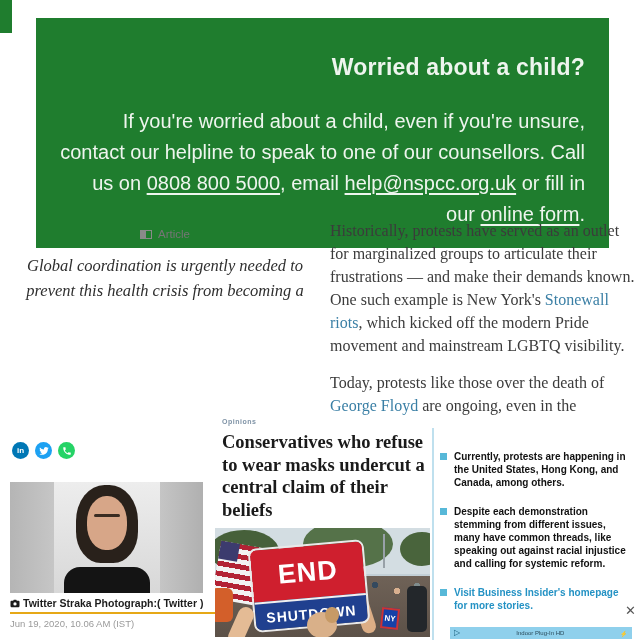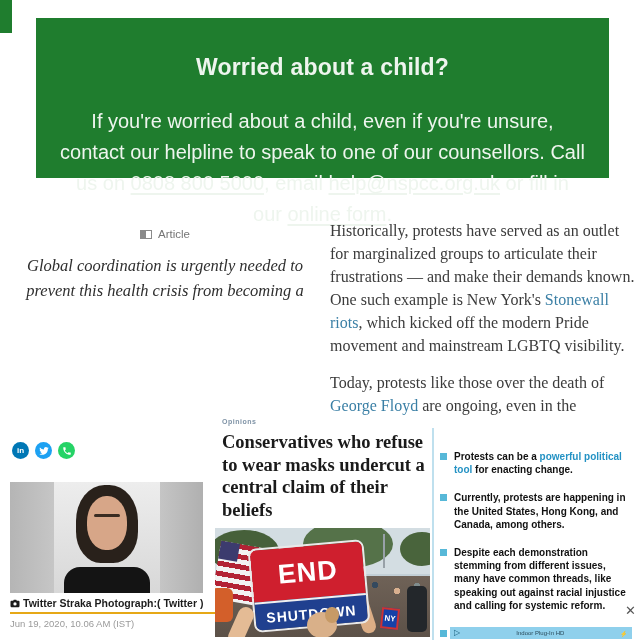--- a/index.html
+++ b/index.html
@@ -1,22 +1,22 @@
 <!DOCTYPE html>
 <html><head>
 <meta charset="utf-8">
 <style>
   html,body{margin:0;padding:0;background:#fff;}
   .canvas{position:relative;width:640px;height:640px;background:#fff;overflow:hidden;
           font-family:"Liberation Sans",sans-serif;}
   
   .corner-frag{position:absolute;left:0;top:0;width:12px;height:33px;background:#1f7d2e;}
   
-  .banner{position:absolute;left:36px;top:18px;width:573px;height:160px;background:#1f7d2e;
-          color:#eef5ee;text-align:center;box-sizing:border-box;padding:36px 24px 0;}
+  .banner{position:absolute;left:36px;top:18px;width:573px;height:230px;background:#1f7d2e;
+          color:#eef5ee;text-align:right;box-sizing:border-box;padding:36px 24px 0;}
   .banner h1{margin:0 0 25px;font-size:23px;font-weight:bold;letter-spacing:.2px;}
   .banner p{margin:0 auto;font-size:20px;line-height:1.55;max-width:527px;}
   .banner a{color:#eef5ee;text-decoration:underline;text-underline-offset:3px;cursor:pointer;}
   
   .article-head{position:absolute;left:0;top:228px;width:330px;text-align:center;}
   .kicker{display:flex;align-items:center;justify-content:center;gap:6px;color:#757575;
           font-size:11.5px;}
   .kicker .doc-ic{display:inline-block;width:12px;height:9px;border:1.5px solid #8a8a8a;
           position:relative;box-sizing:border-box;}
   .kicker .doc-ic:before{content:"";position:absolute;left:0;top:0;bottom:0;width:5px;background:#8a8a8a;}
@@ -195,24 +195,20 @@
       <div class="arm1"></div>
       <div class="pony"></div>
       <div class="ny-sign">NY</div>
     </div>
   </section>
 
   <section class="insider">
     <ul>
       <li>
         <span class="sq"></span>
-        <p><span>Protests can be a </span><a>powerful political tool</a><span> for enacting change.</span></p>
-      </li>
-      <li>
-        <span class="sq"></span>
         <p><span>Currently, protests are happening in the United States, Hong Kong, and Canada, among others.</span></p>
       </li>
       <li>
         <span class="sq"></span>
         <p><span>Despite each demonstration stemming from different issues, many have common threads, like speaking out against racial injustice and calling for systemic reform.</span></p>
       </li>
       <li>
         <span class="sq"></span>
         <p><a>Visit Business Insider's homepage for more stories.</a></p>
       </li>

